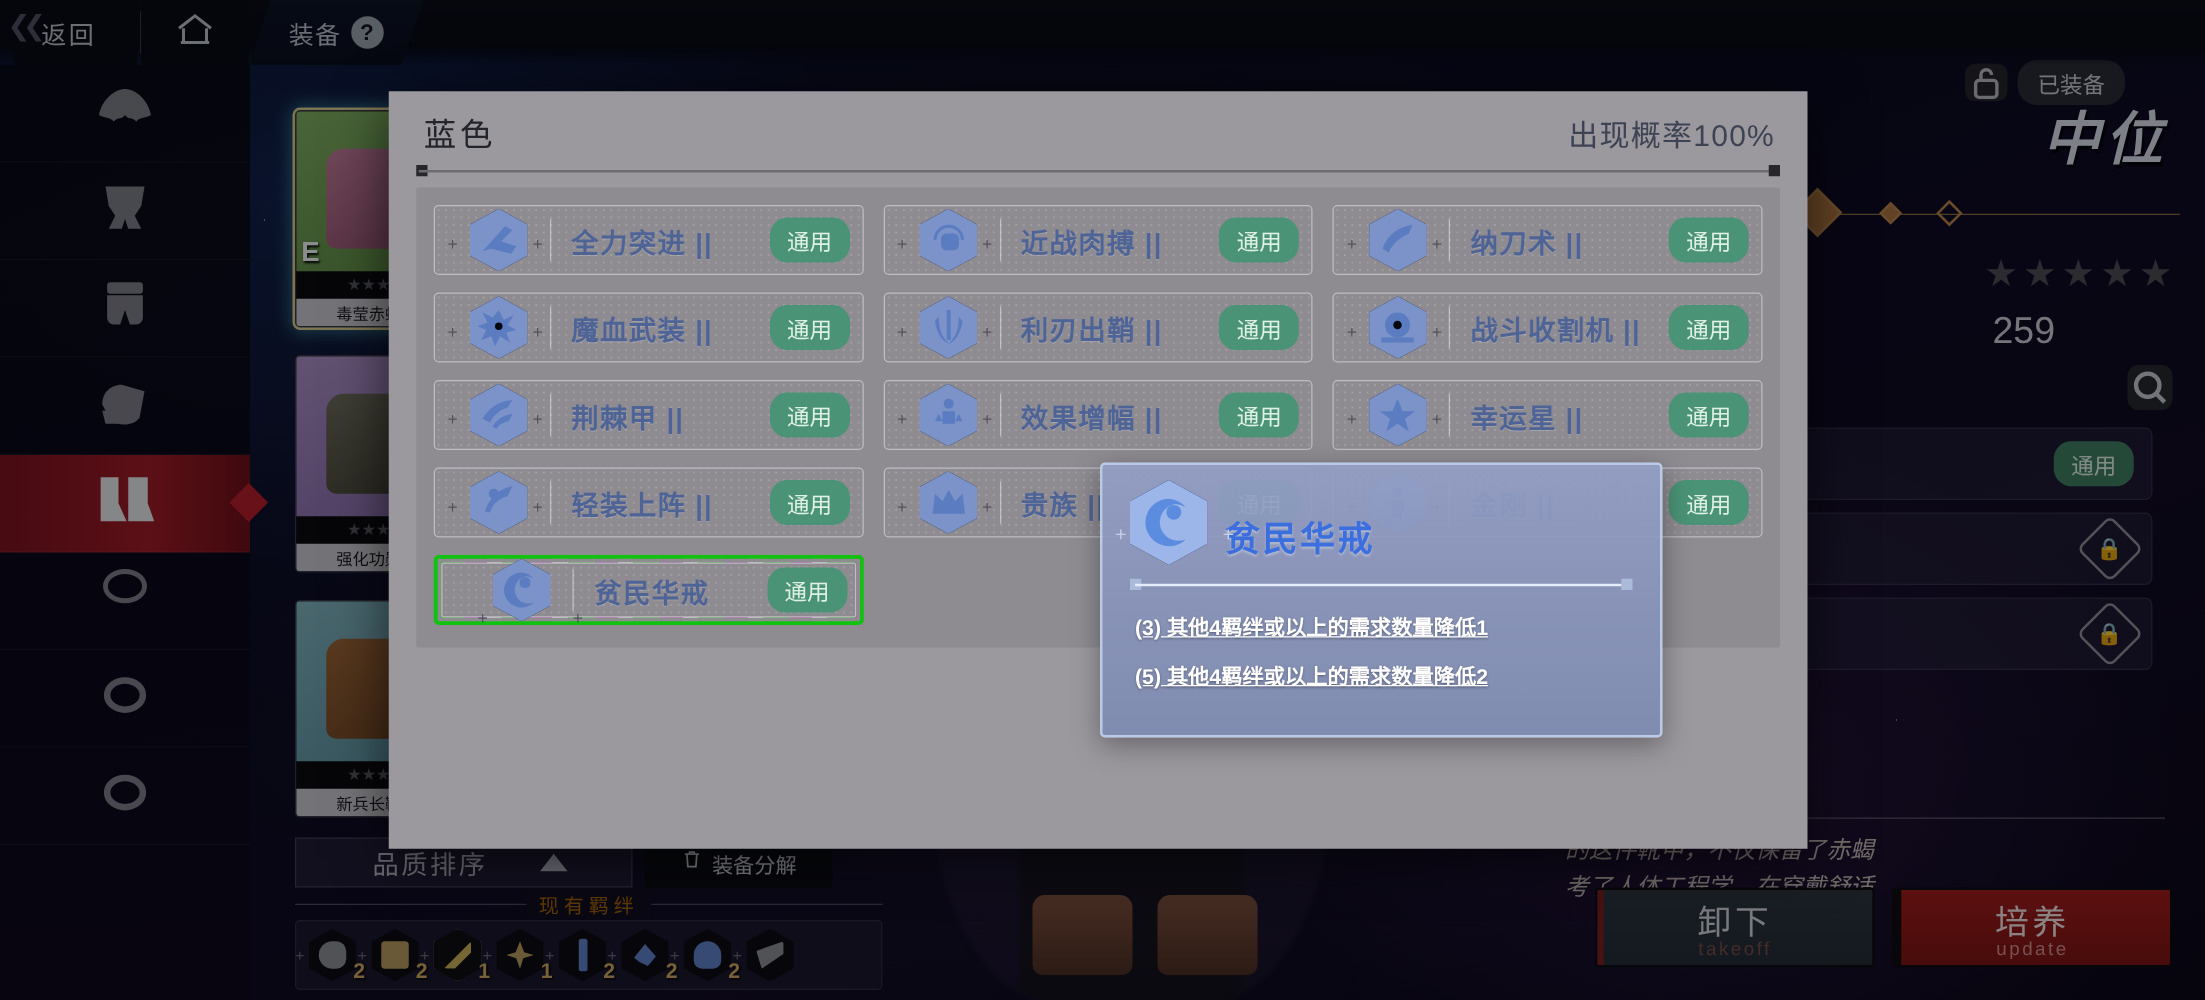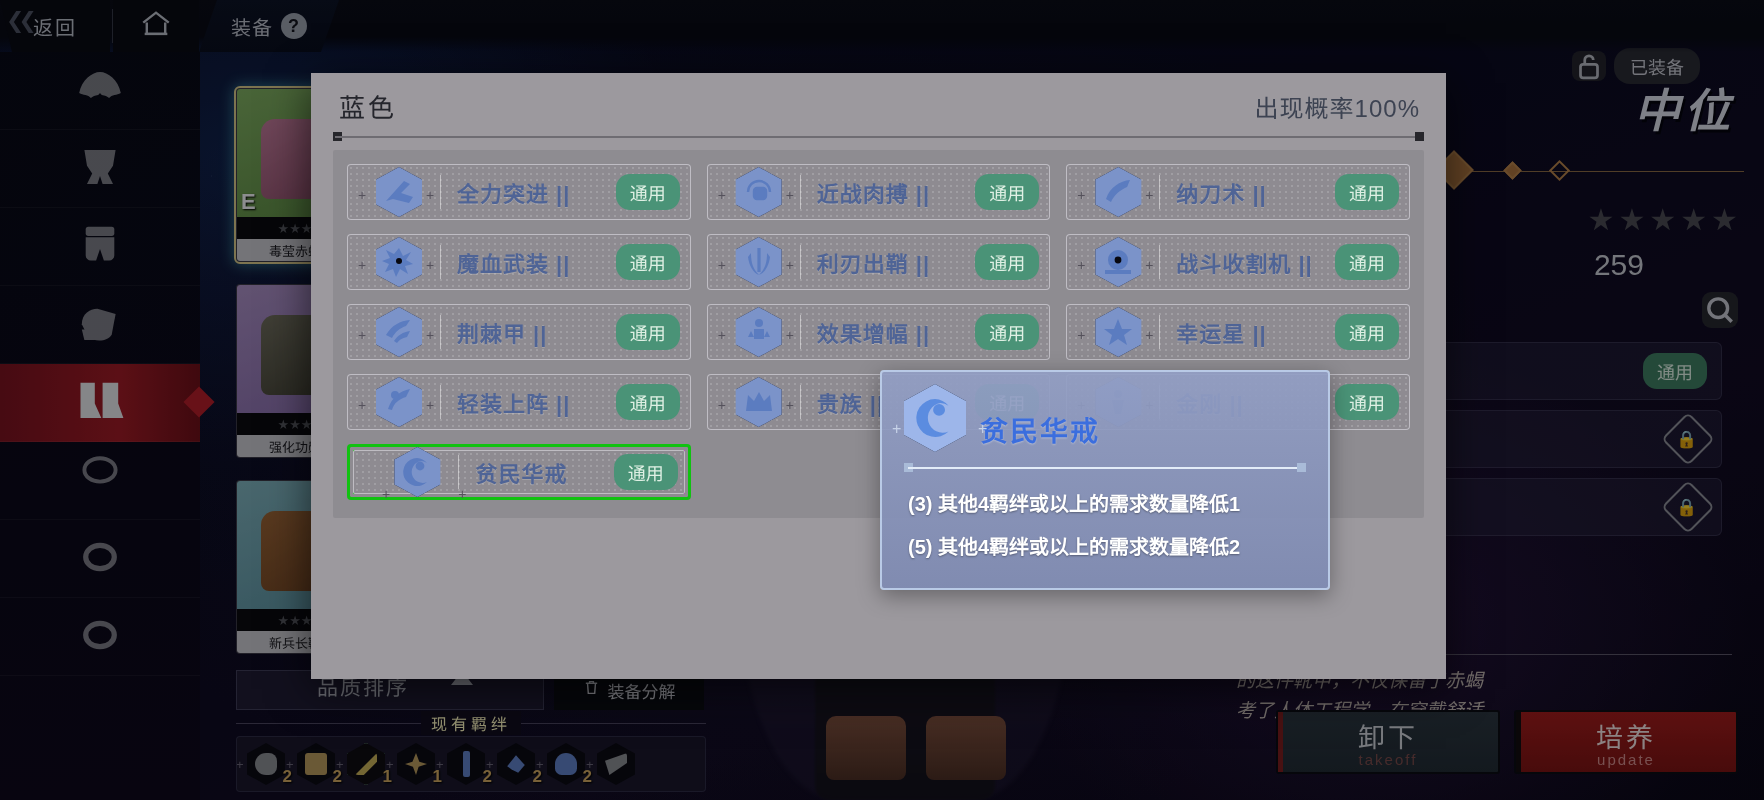--- a/index.html
+++ b/index.html
@@ -198,21 +198,21 @@
     width:38px;height:38px; border:2px solid #8e9099; transform:rotate(45deg); border-radius:6px;
     display:flex;align-items:center;justify-content:center;
   }
   .lock-dia i{ transform:rotate(-45deg); color:#b9bbc4; font-size:17px; font-style:normal; }
   .reroll-box{
     position:absolute; left:18px; top:480px; width:470px; height:110px;
     background:rgba(44,38,70,.45); border-radius:6px; padding:12px 16px;
     color:#c9cbd6; font-size:19px;
   }
   .reroll-line{ display:flex; justify-content:space-between; }
-  .desc-line{ position:absolute; left:2px; top:614px; width:500px; color:#c3b9b4;
+  .desc-line{ position:absolute; left:18px; top:614px; width:500px; color:#c3b9b4;
     font-size:19px; font-style:italic; line-height:30px; }
   .desc-sep{ position:absolute; left:18px; top:602px; width:480px; height:1px; background:#5a5568; }
 
   .btn-row{ position:absolute; right:26px; bottom:26px; display:flex; gap:14px; }
   .big-btn{
     width:224px; height:64px; border-radius:3px; position:relative;
     display:flex; flex-direction:column; align-items:center; justify-content:center;
     border:2px solid #0c0d14;
   }
   .big-btn .zh{ font-size:27px; letter-spacing:3px; }
@@ -221,36 +221,36 @@
   .btn-takeoff::before{ content:""; position:absolute; left:0; top:0; width:5px; height:100%; background:#7d1e20; }
   .btn-takeoff .en{ color:#7a4b4b; }
   .btn-update{ background:linear-gradient(180deg,#a01c1c,#7d1414); color:#f0e2e2; }
   .btn-update::before{ content:""; position:absolute; left:0; top:0; width:5px; height:100%; background:#120d10; }
   .btn-update .en{ color:#cf8b8b; }
 
   
   .bottom-left{ position:absolute; left:236px; bottom:8px; width:470px; z-index:11; }
   .sortrow{ display:flex; }
   .sort-btn{
-    width:308px; height:40px; background:rgba(34,32,56,.85);
+    width:270px; height:40px; background:rgba(34,32,56,.85);
     border:1px solid rgba(160,160,200,.25);
-    display:flex; justify-content:center; gap:42px;
+    display:flex; align-items:center; justify-content:center; gap:42px;
     color:#b9bbc6; font-size:21px; letter-spacing:2px;padding-left:10px;
   }
   .tri-up{ width:0;height:0;border-left:11px solid transparent;border-right:11px solid transparent;border-bottom:14px solid #b9bbc6; }
   .decomp-btn{
     margin-left:10px; width:150px; height:40px; background:#0c0d13;
     display:flex; align-items:center; justify-content:center; gap:8px;
     color:#d6d8e0; font-size:17px;
   }
   .cur-sep{
     position:relative; height:26px; display:flex; align-items:center; justify-content:center;
   }
   .cur-sep .ln{ position:absolute; left:0; right:0; top:13px; height:1px; background:#4a4560; }
-  .cur-sep .lbl{ position:relative; background:#120f1f; padding:0 10px; color:#fef9c3; font-size:16px; letter-spacing:4px; }
+  .cur-sep .lbl{ position:relative; background:#120f1f; padding:0 10px; color:#a16207; font-size:16px; letter-spacing:4px; }
   .cur-traits{
     height:56px; background:rgba(28,25,46,.9); border:1px solid rgba(150,150,200,.16);
     border-radius:4px; display:flex; align-items:center; padding:0 4px; overflow:hidden;
   }
   .ct{ position:relative; width:50px; height:46px; display:flex; align-items:center; justify-content:center; }
   .ct .plus{ position:absolute; left:-5px; top:16px; color:#6a6577; font-size:13px; }
   .hexi{
     width:38px;height:42px; background:#0c0b14;
     clip-path: polygon(50% 0%, 100% 25%, 100% 75%, 50% 100%, 0% 75%, 0% 25%);
     display:flex;align-items:center;justify-content:center;
@@ -370,22 +370,22 @@
     clip-path: polygon(50% 0%, 100% 25%, 100% 75%, 50% 100%, 0% 75%, 0% 25%);
     z-index:-1;
   }
   .tt-hex svg{ width:46px; height:46px; }
   .tt-name{ font-size:28px; font-weight:bold; color:#3b6ede; letter-spacing:2px;
             text-shadow:0 1px 2px rgba(255,255,255,.35); margin-top:22px; }
   .tt-rule{ position:relative; height:12px; margin:10px 22px 0 22px; }
   .tt-rule .ln{ position:absolute; left:4px; right:4px; top:5px; height:2px; background:#e3ecf8; }
   .tt-rule .cap{ position:absolute; top:1px; width:9px; height:9px; background:#a9bbd8; }
   .tt-rule .cap.l{ left:0; } .tt-rule .cap.r{ right:0; }
-  .tt-line{ color:#fff; font-size:20px; font-weight:bold; padding:14px 16px 0 26px;
-            text-shadow:0 1px 2px rgba(0,0,0,.35); letter-spacing:0px; }
+  .tt-line{ color:#fff; font-size:17px; font-weight:bold; padding:14px 16px 0 26px;
+            text-shadow:0 1px 2px rgba(0,0,0,.35); letter-spacing:0px;text-decoration:underline; }
   .tt-plusL, .tt-plusR{ position:absolute; color:#c6d2e8; font-size:16px; top:48px; }
   .tt-plusL{ left:10px; } .tt-plusR{ left:96px; }
 </style>
 </head>
 <body>
 
 <div id="root">
 
   <div class="bg-scene">
     <div class="stars"></div>

